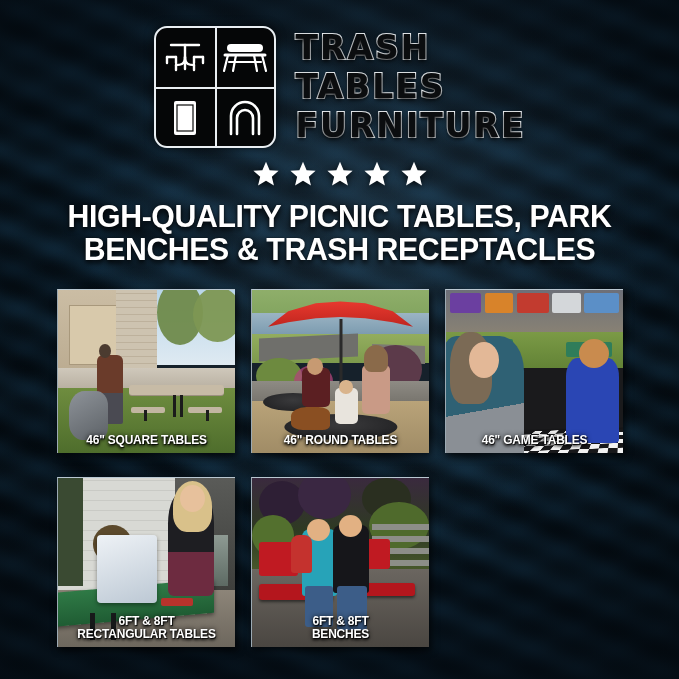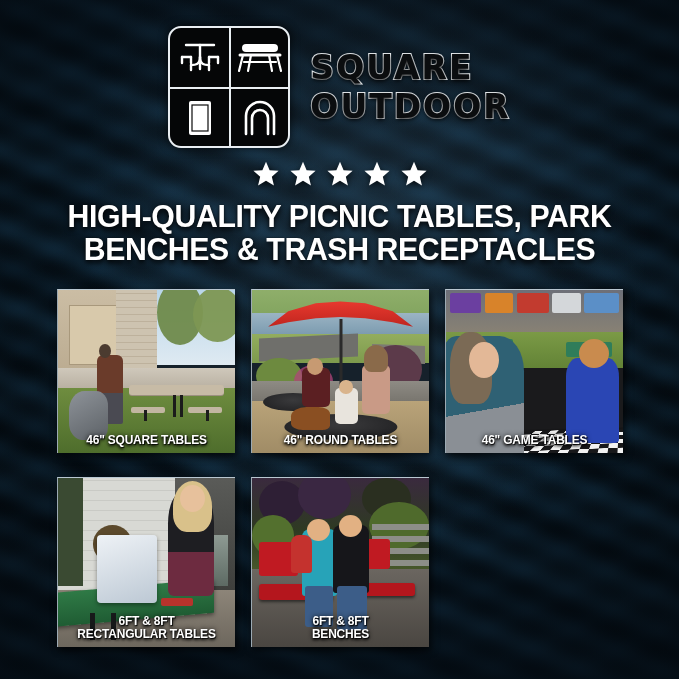--- a/index.html
+++ b/index.html
@@ -353,22 +353,23 @@
         </div>
         <div class="logo-cell d">
           <svg width="40" height="40" viewBox="0 0 40 40" fill="none" stroke="#ffffff" stroke-width="2.6" stroke-linecap="round">
             <path d="M6 36 V18 A14 14 0 0 1 34 18 V36"></path>
             <path d="M12 36 V20 A8 8 0 0 1 28 20 V36"></path>
           </svg>
         </div>
       </div>
 
       <div class="logo-words">
-        <div class="logo-word">SQUARE</div>
-        <div class="logo-word">OUTDOOR</div>
+        <div class="logo-word">TRASH</div>
+        <div class="logo-word">TABLES</div>
+        <div class="logo-word">FURNITURE</div>
       </div>
     </div>
 
     <div class="stars">
       <svg class="star" viewBox="0 0 24 24">
           <path fill="currentColor" d="M12 1.6l3.1 7.1 7.7.6-5.8 5 1.8 7.5L12 17.8 5.2 21.8 7 14.3l-5.8-5 7.7-.6z"></path>
         </svg>
       <svg class="star" viewBox="0 0 24 24">
           <path fill="currentColor" d="M12 1.6l3.1 7.1 7.7.6-5.8 5 1.8 7.5L12 17.8 5.2 21.8 7 14.3l-5.8-5 7.7-.6z"></path>
         </svg>

